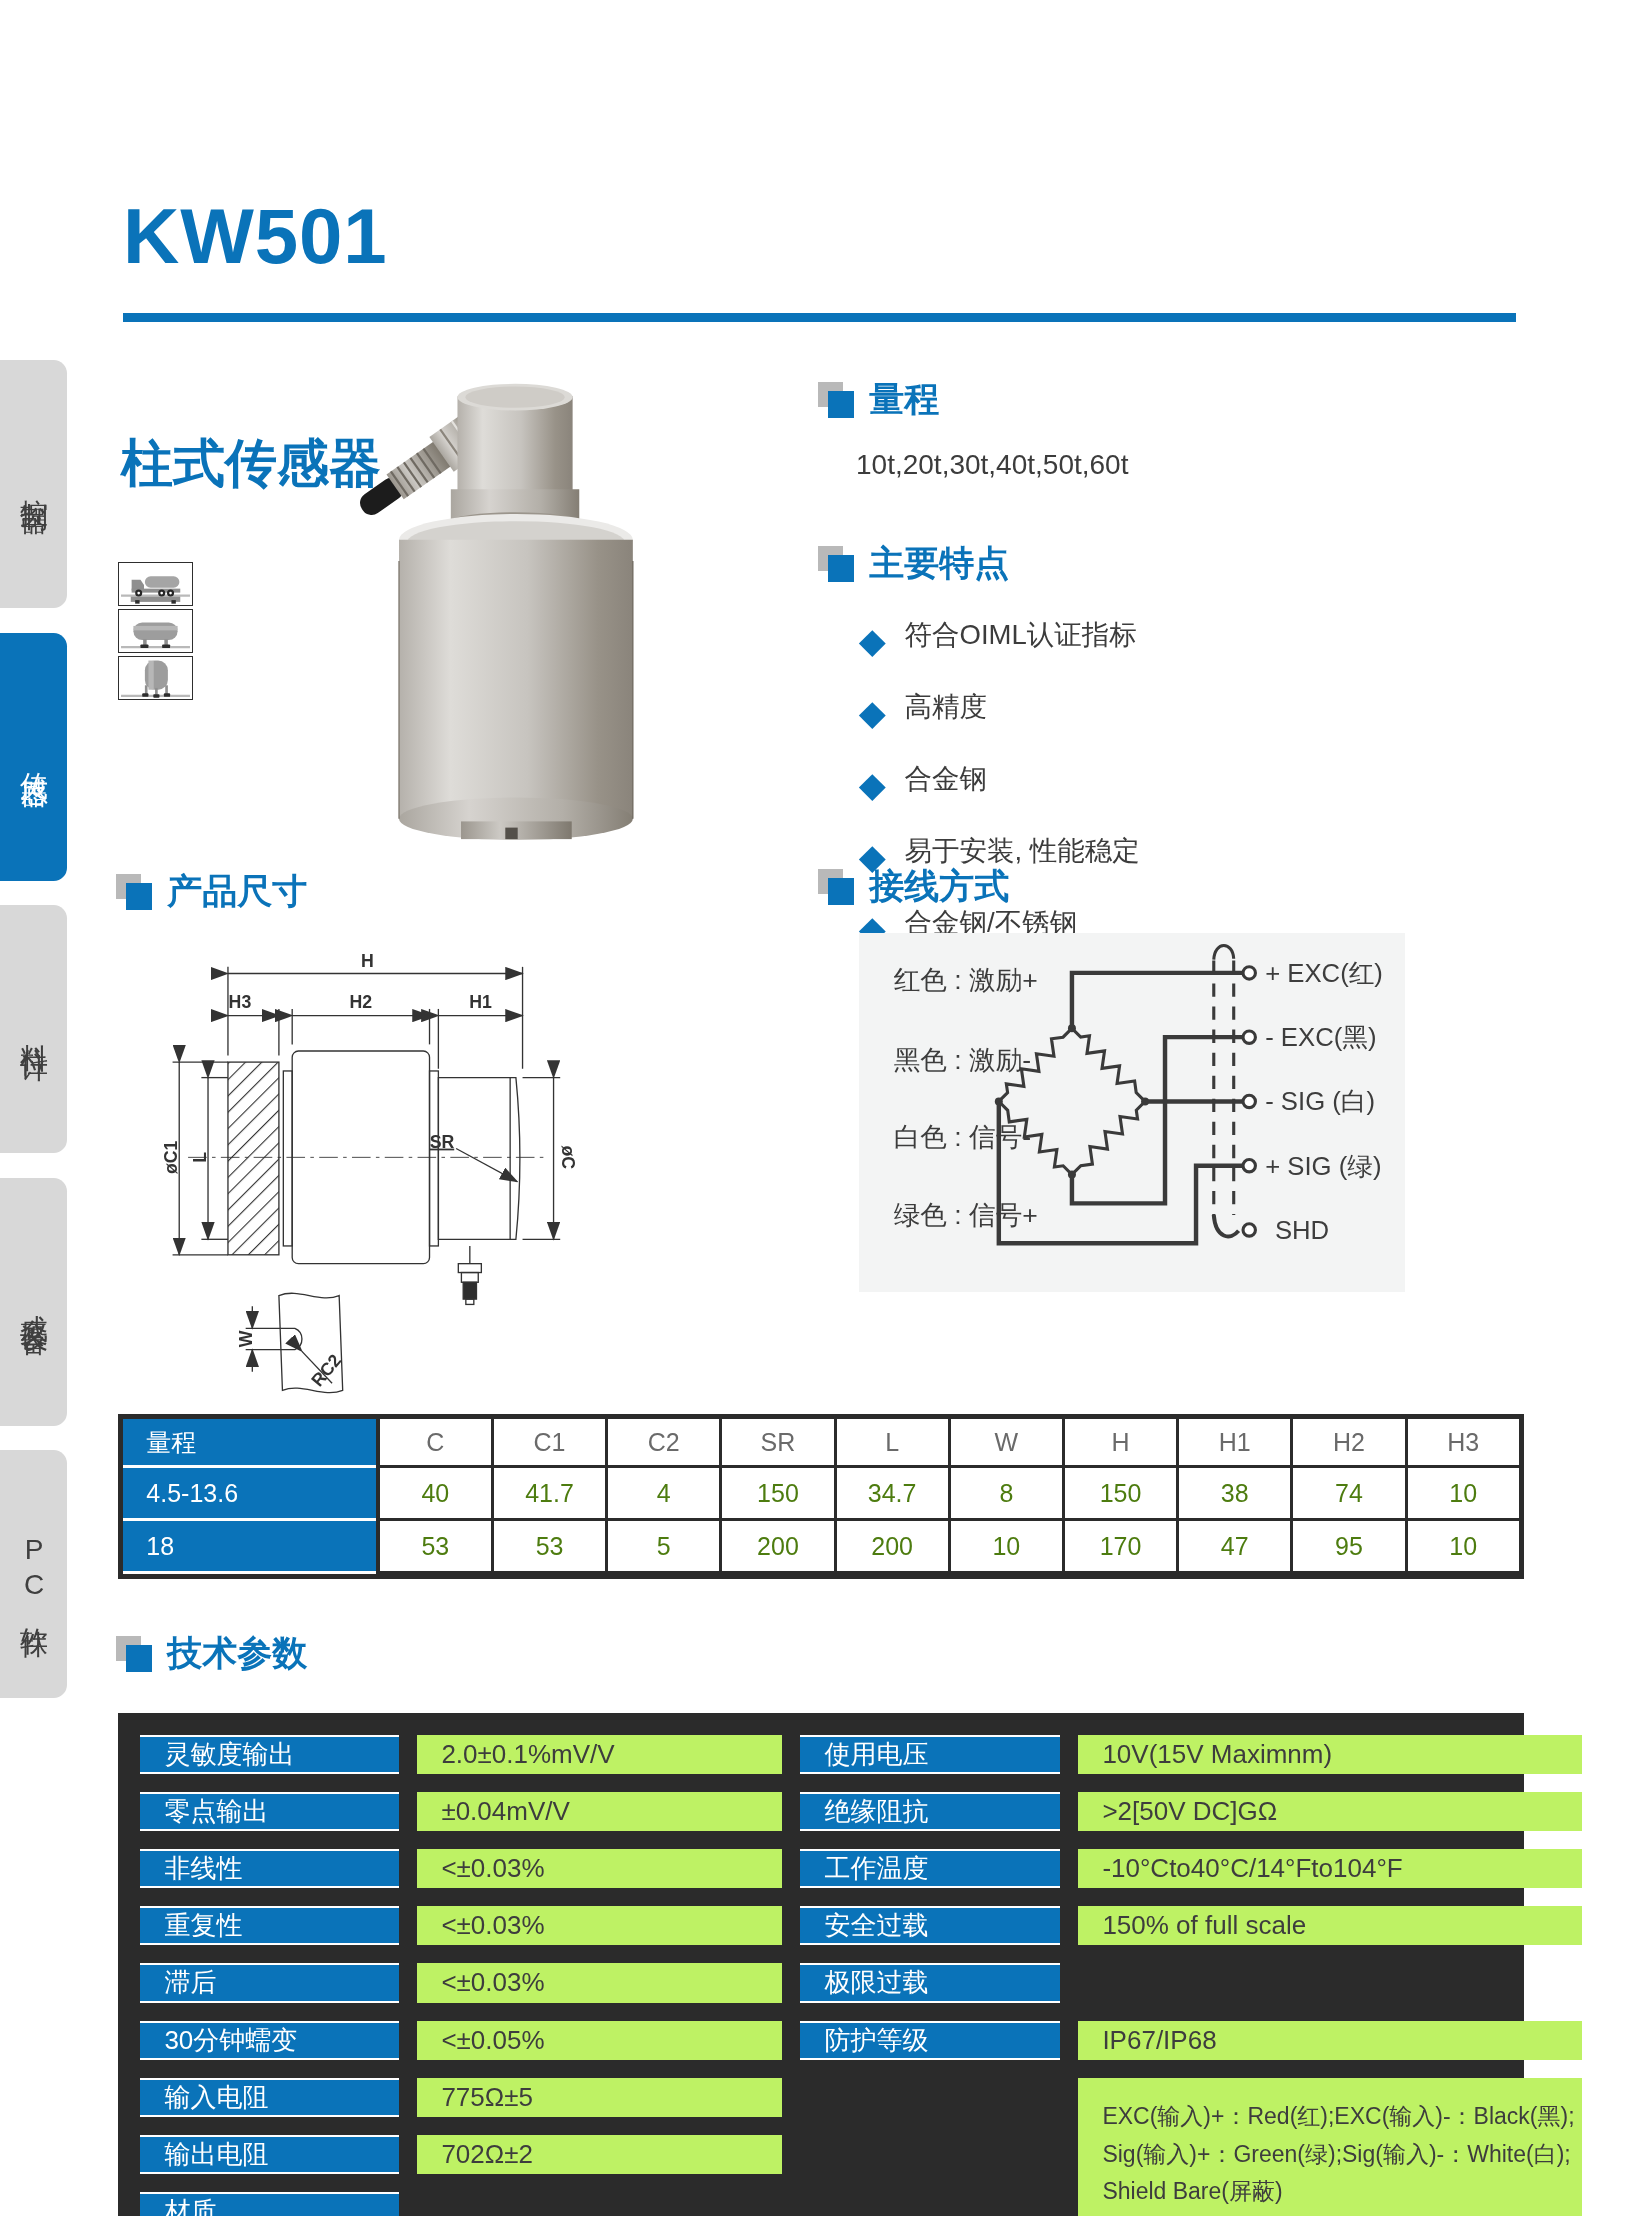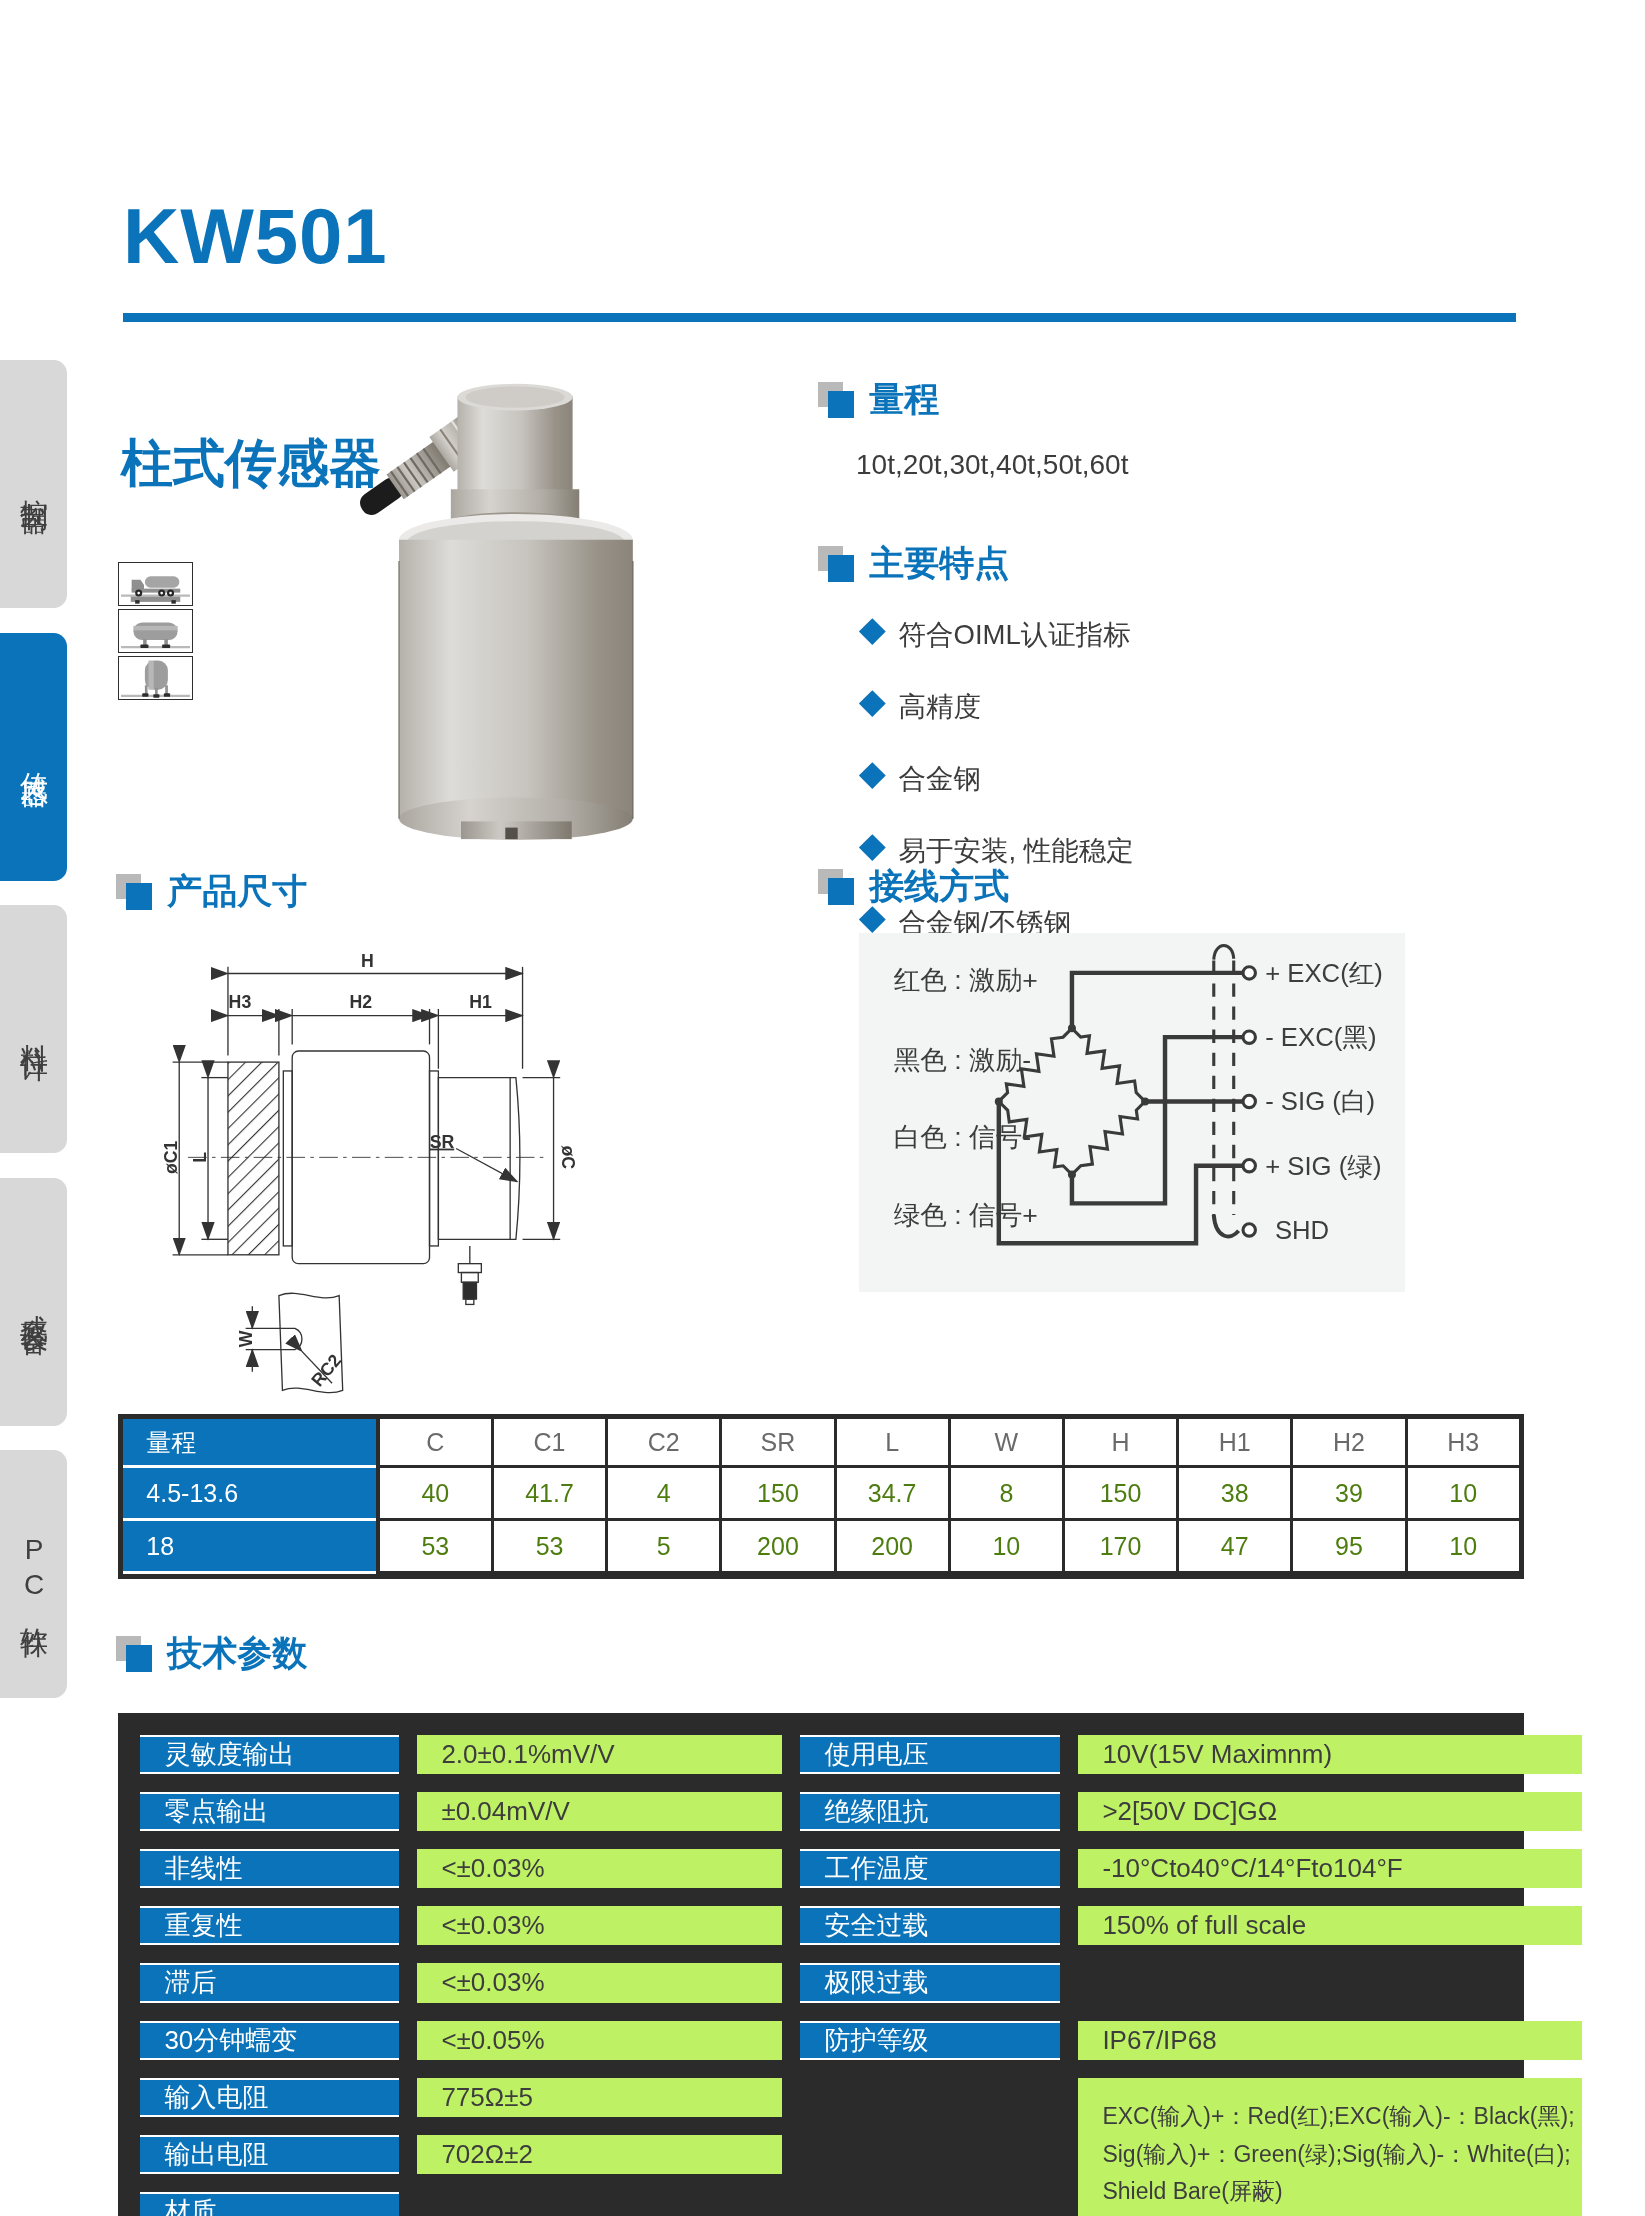--- a/index.html
+++ b/index.html
@@ -27,21 +27,21 @@
   .title{font-size:78px;font-weight:bold;color:var(--blue);letter-spacing:0.9px;}
   .rule{background:var(--blue);}
   .subtitle{font-size:52px;font-weight:bold;color:var(--blue);}
   .sec{display:flex;align-items:center;gap:13.3px;}
   .ic{position:relative;width:38px;height:38px;flex:0 0 38px;}
   .ic .g{position:absolute;left:0;top:1.8px;width:25px;height:25px;background:#b9b9b9;}
   .ic .b{position:absolute;left:9.8px;top:10.6px;width:26.6px;height:26.6px;background:var(--blue);}
   .sec-t{font-size:35px;font-weight:bold;color:var(--blue);white-space:nowrap;}
 
   .body-t{font-size:28px;color:var(--ink);}
-  .feat{display:flex;align-items:flex-start;gap:17px;margin-bottom:36px;}
+  .feat{display:flex;align-items:flex-end;gap:23px;margin-bottom:36px;}
   .diamond{width:18.6px;height:18.6px;background:var(--blue);transform:rotate(45deg);margin-top:5.3px;flex:0 0 18.6px;}
   .feat span{font-size:27.5px;color:var(--ink);white-space:nowrap;}
 
   .thumb{position:absolute;left:118px;width:73px;height:42px;border:1.8px solid #2e2e2e;background:#fff;}
 
   
   .dim-table{left:118px;top:1414px;width:1406px;height:165px;background:var(--border);
              padding:5.3px;box-sizing:border-box;display:flex;gap:3.5px;}
   .dt-c1{width:253px;flex:0 0 253px;background:#fff;display:grid;grid-template-rows:46px 50px 50px;gap:3.1px;}
   .dt-c1 div{background:var(--blue);color:#fff;font-size:25px;display:flex;align-items:center;padding-left:23px;}
@@ -396,21 +396,21 @@
       <div class="hd">H2</div>
       <div class="hd">H3</div>
       <div>40</div>
       <div>41.7</div>
       <div>4</div>
       <div>150</div>
       <div>34.7</div>
       <div>8</div>
       <div>150</div>
       <div>38</div>
-      <div>39</div>
+      <div>74</div>
       <div>10</div>
       <div>53</div>
       <div>53</div>
       <div>5</div>
       <div>200</div>
       <div>200</div>
       <div>10</div>
       <div>170</div>
       <div>47</div>
       <div>95</div>

